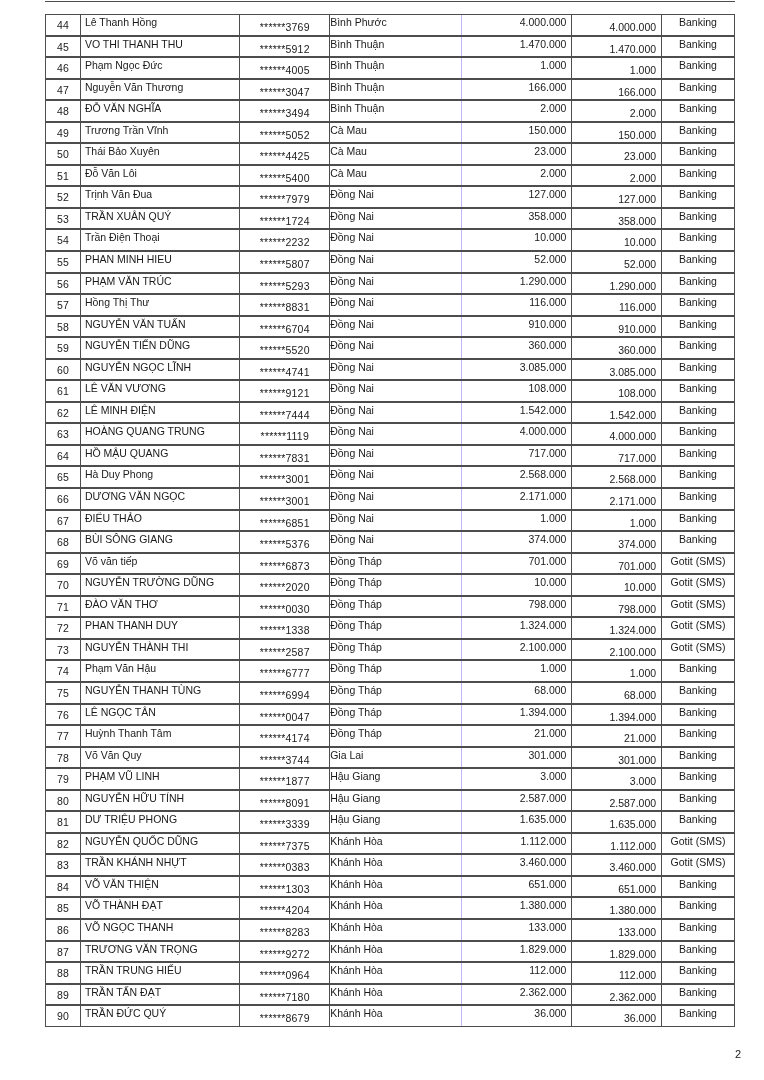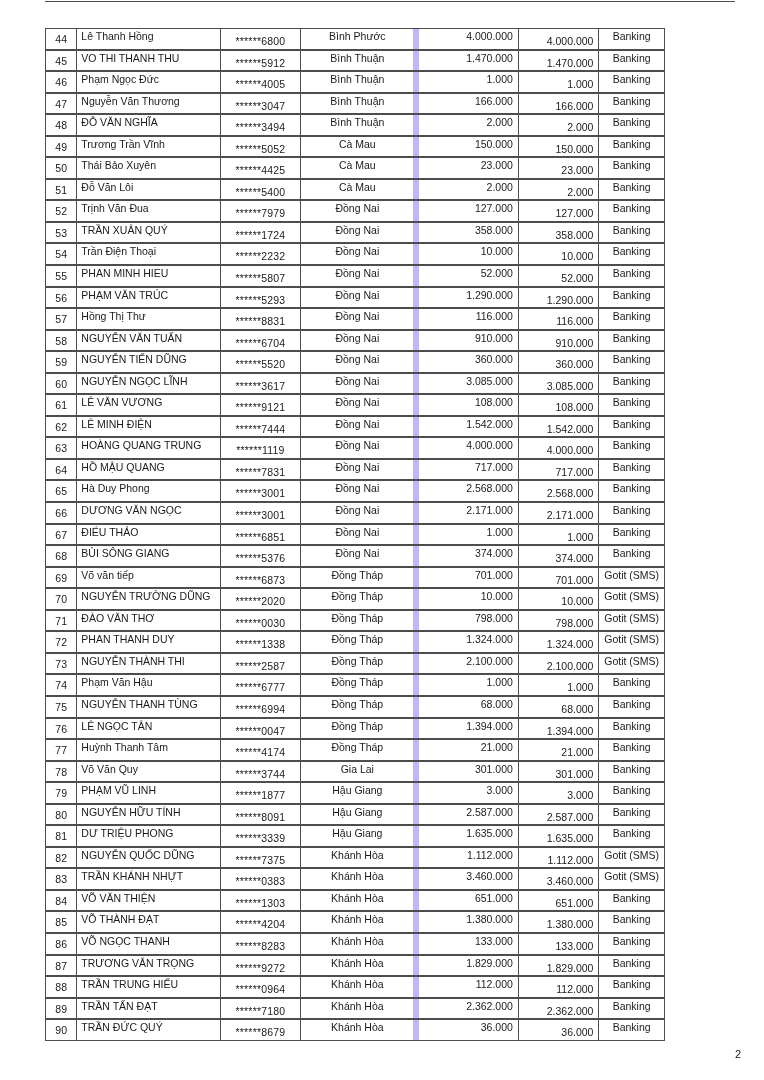--- a/index.html
+++ b/index.html
@@ -21,63 +21,63 @@
     position: absolute;
     left: 45px;
     top: 1px;
     width: 690px;
     height: 1px;
     background: #4d4d4d;
   }
   .table {
     position: absolute;
     left: 45px;
-    top: 28px;
-    width: 620px;
+    top: 14px;
+    width: 690px;
     border-radius: 16px;
   }
   .row {
     display: flex;
     height: 21.55px;
     box-sizing: border-box;
     border: 1px solid #4d4d4d;
     background: #ffffff;
   }
   .cell {
     box-sizing: border-box;
     font-size: 10.5px;
     line-height: 11px;
     overflow: hidden;
     white-space: nowrap;
   }
   .c-no     { width: 5.07%;  text-align: center; padding-top: 5px;  border-right: 1px solid #4d4d4d; }
   .c-name   { width: 23.19%; text-align: left;   padding: 2px 6px 0 4px; border-right: 1px solid #4d4d4d; }
   .c-acc    { width: 13.04%; text-align: center; padding-top: 7px;  border-right: 1px solid #4d4d4d; letter-spacing: 0.2px; }
-  .c-prov   { width: 19.13%; text-align: center; padding-top: 2px;  border-right: 6px solid #c4b5fd; }
+  .c-prov   { width: 19.13%; text-align: left; padding-top: 2px;  border-right: 1px solid #c4b5fd; }
   .c-amt1   { width: 16.09%; text-align: right;  padding: 2px 5px 0 0; border-right: 1px solid #4d4d4d; }
   .c-amt2   { width: 13.04%; text-align: right;  padding: 7px 5px 0 0; border-right: 1px solid #4d4d4d; }
   .c-method { width: 10.43%; text-align: center; padding-top: 2px; }
   .page-number {
     position: absolute;
     left: 735px;
     top: 1048px;
     font-size: 11px;
     color: #1a1a1a;
   }
 </style>
 </head>
 <body>
 
 <div class="page">
   <div class="cut-line"></div>
   <div class="table">
   <div class="row">
     <div class="cell c-no">44</div>
     <div class="cell c-name">Lê Thanh Hồng</div>
-    <div class="cell c-acc">******6800</div>
+    <div class="cell c-acc">******3769</div>
     <div class="cell c-prov">Bình Phước</div>
     <div class="cell c-amt1">4.000.000</div>
     <div class="cell c-amt2">4.000.000</div>
     <div class="cell c-method">Banking</div>
   </div>
 
   <div class="row">
     <div class="cell c-no">45</div>
     <div class="cell c-name">VO THI THANH THU</div>
     <div class="cell c-acc">******5912</div>
@@ -223,21 +223,21 @@
     <div class="cell c-acc">******5520</div>
     <div class="cell c-prov">Đồng Nai</div>
     <div class="cell c-amt1">360.000</div>
     <div class="cell c-amt2">360.000</div>
     <div class="cell c-method">Banking</div>
   </div>
 
   <div class="row">
     <div class="cell c-no">60</div>
     <div class="cell c-name">NGUYỄN NGỌC LĨNH</div>
-    <div class="cell c-acc">******3617</div>
+    <div class="cell c-acc">******4741</div>
     <div class="cell c-prov">Đồng Nai</div>
     <div class="cell c-amt1">3.085.000</div>
     <div class="cell c-amt2">3.085.000</div>
     <div class="cell c-method">Banking</div>
   </div>
 
   <div class="row">
     <div class="cell c-no">61</div>
     <div class="cell c-name">LÊ VĂN VƯƠNG</div>
     <div class="cell c-acc">******9121</div>

